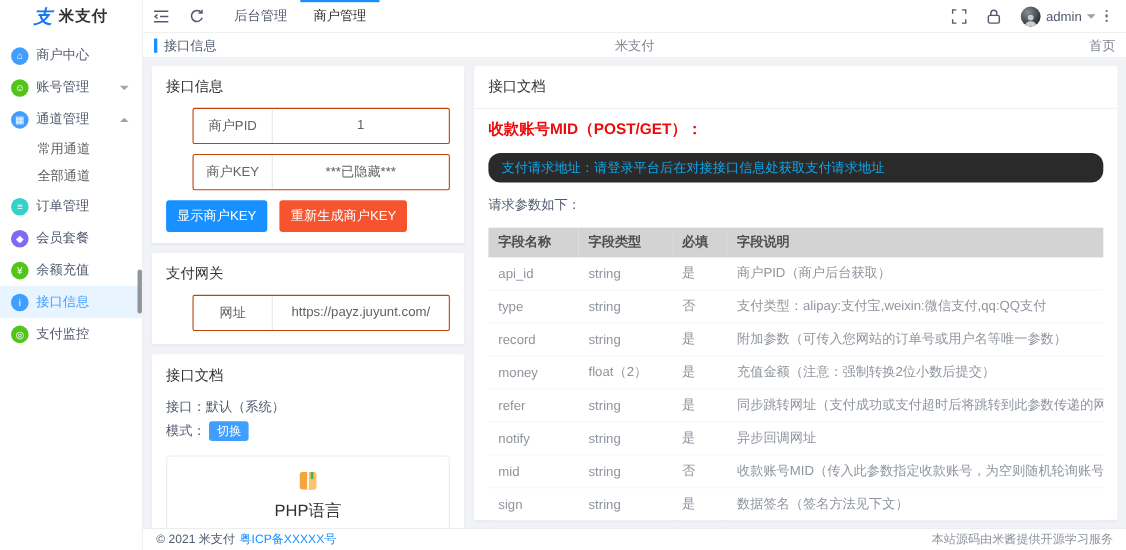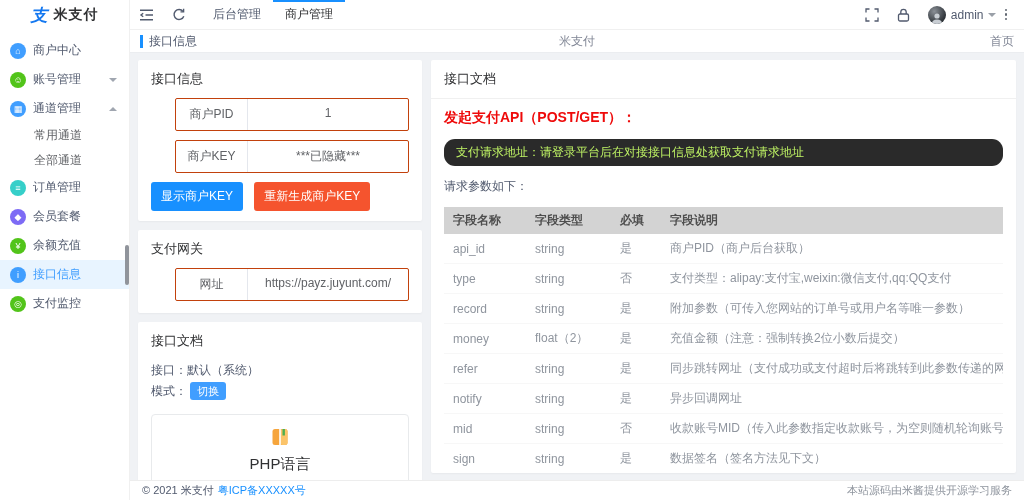--- a/index.html
+++ b/index.html
@@ -64,21 +64,21 @@
   .sdk-head { display:flex; align-items:center; gap:8px; margin-bottom:12px;flex-direction:column; }
   .sdk-title { font-size:15px; color:#303133; }
   .sdk-cols { display:flex; }
   .sdk-col { flex:1; }
   .sdk-col-label { font-size:12px; color:#909399; margin-bottom:22px; }
 
   
   .rt-card { height:100%; overflow:hidden; }
   .rt-divider { border-bottom:1px solid #f0f0f0; margin:0 -13px 10px; }
   .red-h { font-size:14px; font-weight:bold; margin:6px 0 12px; }
-  .notice { color:#bef264; background:#2a2a2a; border-radius:11px; font-size:12px; padding:5px 12px; margin-bottom:12px; }
+  .notice { color:#0ea5e9; background:#2a2a2a; border-radius:11px; font-size:12px; padding:5px 12px; margin-bottom:12px; }
   .params-intro { font-size:12px; color:#515a6e; margin-bottom:12px; }
   table.doc { width:100%; border-collapse:collapse; table-layout:fixed; margin-bottom:14px; }
   table.doc th { background:#d3d3d3; color:#4e4e4e; font-size:12px; font-weight:bold; text-align:left; padding:5px 9px; }
   table.doc td { font-size:12px; color:#8f959e; padding:6px 9px; white-space:nowrap; overflow:hidden; }
   table.doc tbody tr { border-bottom:1px solid #f7f7f7; }
   table.t1 th:nth-child(1){width:82px} table.t1 th:nth-child(2){width:85px} table.t1 th:nth-child(3){width:50px}
 
   
   .footer { position:absolute; left:130px; right:0; bottom:0; height:20px; background:#fff; border-top:1px solid #ededed; display:flex; align-items:center; padding:0 12px; z-index:5; font-size:11px; color:#515a6e; }
   .footer .icp { color:#1890ff; cursor:pointer; margin-left:4px; }
@@ -255,21 +255,21 @@
       </div>
     </div>
 
   </div>
 
   <div class="col-right">
     <div class="card rt-card">
       <div class="card-title">接口文档</div>
       <div class="rt-divider"></div>
 
-      <div class="red-h" style="color:#ee0a0a">发起支付API（POST/GET）：</div>
+      <div class="red-h" style="color:#ee0a0a">收款账号MID（POST/GET）：</div>
       <div class="notice">支付请求地址：请登录平台后在对接接口信息处获取支付请求地址</div>
       <div class="params-intro">请求参数如下：</div>
 
       <table class="doc t1">
           <thead>
             <tr>
               <th>字段名称</th>
               <th>字段类型</th>
               <th>必填</th>
               <th>字段说明</th>

